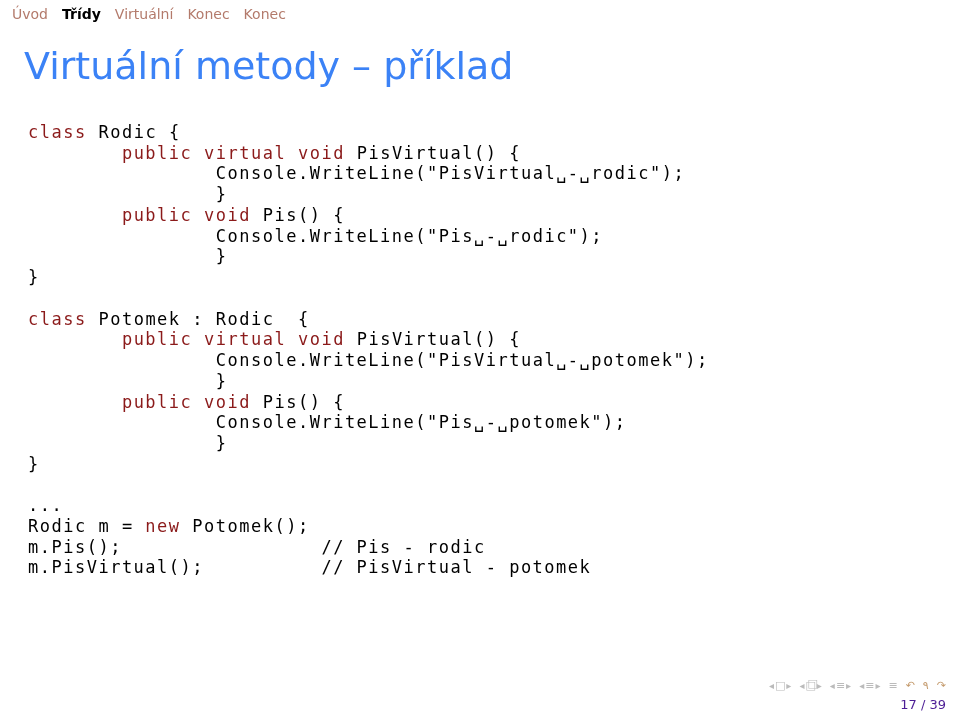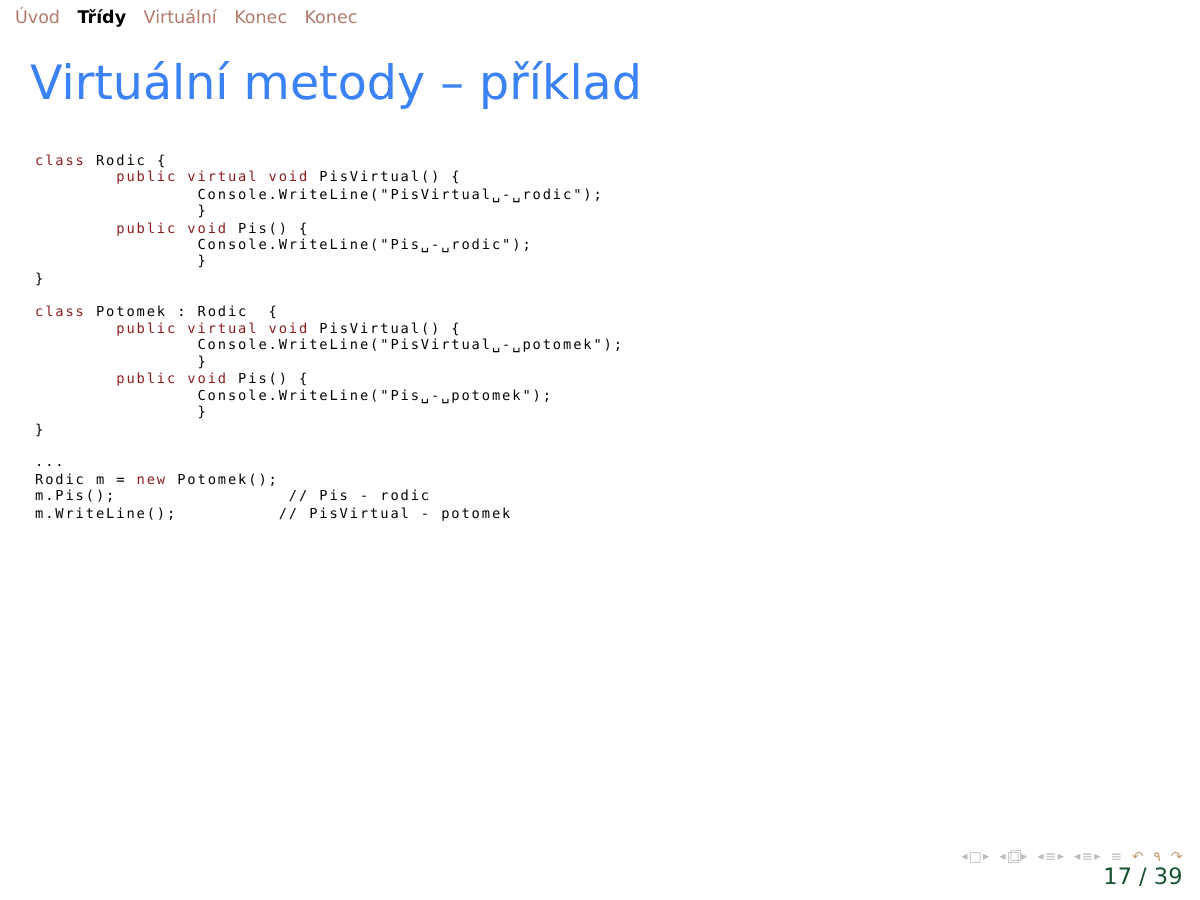--- a/index.html
+++ b/index.html
@@ -26,21 +26,21 @@
       font-weight: bold;
     }
     .title {
       font-size: 38px;
       color: #3b82f6;
       padding: 18px 24px 20px 24px;
       font-weight: normal;
     }
     .code-block {
       font-family: "DejaVu Sans Mono", monospace;
-      font-size: 11px;
+      font-size: 17px;
       line-height: 1.22;
       padding: 14px 28px;
       white-space: pre;
       letter-spacing: 1.5px;
     }
     .kw { color: #8b1a1a; }
     .footer-nav {
       position: absolute;
       bottom: 28px;
       right: 14px;
@@ -53,22 +53,22 @@
     .nav-btn {
       display: inline-flex;
       align-items: center;
       gap: 1px;
       color: #bbb;
     }
     .page-num {
       position: absolute;
       bottom: 8px;
       right: 14px;
-      font-size: 18px;
-      color: #14532d;
+      font-size: 13px;
+      color: #4c1d95;
     }
     .arrow { font-size: 10px; }
     .sym { font-family: serif; }
   </style>
 </head>
 <body>
 
 <div class="nav">
   <span class="nav-item">Úvod</span>
   <span class="nav-item active">Třídy</span>
@@ -93,21 +93,21 @@
                 <span>Console</span>.<span>WriteLine</span>(<span>"PisVirtual␣-␣potomek"</span>);
                 <span>}</span>
         <span class="kw">public</span> <span class="kw">void</span> <span>Pis</span>() <span>{</span>
                 <span>Console</span>.<span>WriteLine</span>(<span>"Pis␣-␣potomek"</span>);
                 <span>}</span>
 <span>}</span>
 
 <span>...</span>
 <span>Rodic m = </span><span class="kw">new</span> <span>Potomek();</span>
 <span>m.Pis();</span>                 <span>// Pis - rodic</span>
-<span>m.WriteLine();</span>          <span>// PisVirtual - potomek</span></div>
+<span>m.PisVirtual();</span>          <span>// PisVirtual - potomek</span></div>
 
 <div class="footer-nav">
   <span class="nav-btn"><span class="arrow">◂</span> □ <span class="arrow">▸</span></span>
   <span class="nav-btn">
       <span class="arrow">◂</span> 
       <span style="position:relative">□<span style="position:absolute;left:2px;top:-2px">□</span></span> 
       <span class="arrow">▸</span>
     </span>
   <span class="nav-btn"><span class="arrow">◂</span> ≡ <span class="arrow">▸</span></span>
   <span class="nav-btn"><span class="arrow">◂</span> ≡ <span class="arrow">▸</span></span>

